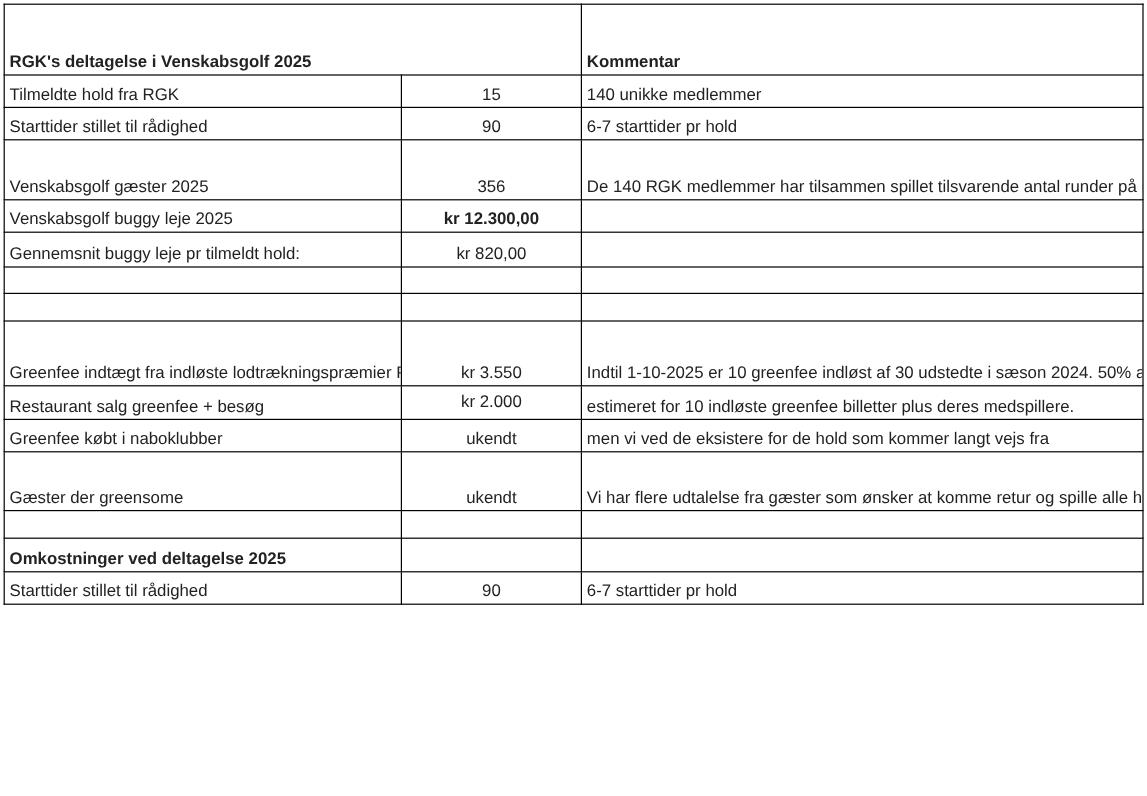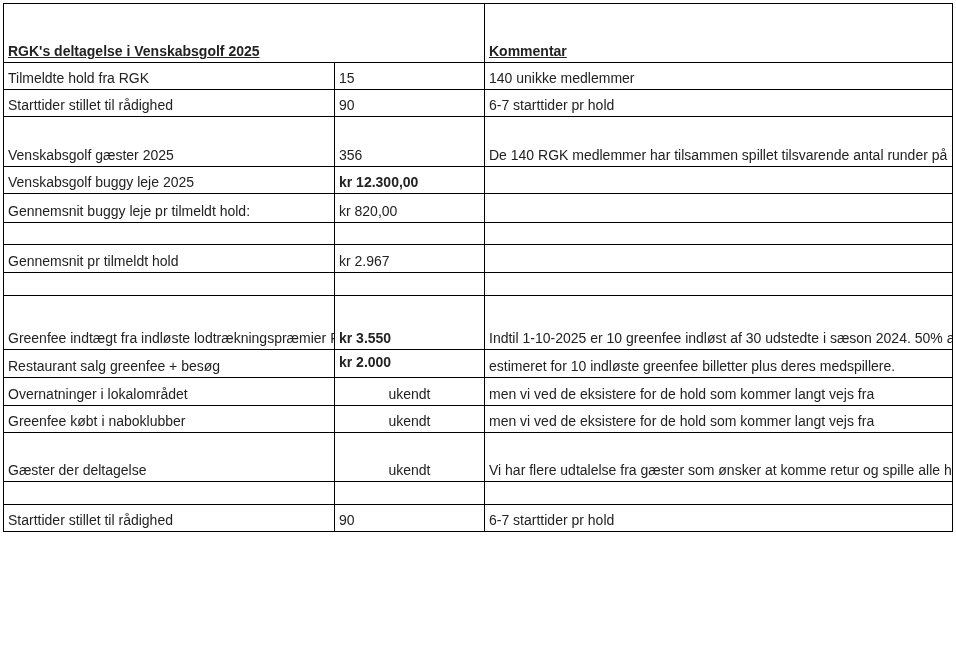--- a/index.html
+++ b/index.html
@@ -15,27 +15,27 @@
     padding: 0 4px 0 4px;
     font-size: 14px;
     line-height: 21px;
     vertical-align: bottom;
     white-space: nowrap;
     overflow: hidden;
   }
   col.c1 { width: 331px; }
   col.c2 { width: 150px; }
   col.c3 { width: 468px; }
-  td.num { text-align: left; padding-right: 3px; }
+  td.num { text-align: center; padding-right: 3px; }
   td.center { text-align: center; }
   td.wrap { white-space: normal; }
-  .title { font-size: 18px; font-weight: bold; line-height: 22px; padding-bottom: 6px; text-decoration: underline; }
+  .title { font-size: 18px; font-weight: bold; line-height: 22px; padding-bottom: 6px; }
   .big { font-size: 20px; line-height: 24px; padding-bottom: 5px; }
   .bigbold { font-size: 18px; font-weight: bold; line-height: 24px; padding-bottom: 6px; }
-  .midbold { font-size: 18px; font-weight: bold; }
+  .midbold { font-size: 18px; font-weight: normal; }
   .bold { font-weight: bold; }
   .neg { color: #ff0000; font-weight: bold; }
 </style>
 </head>
 <body>
 
 <table class="sheet">
   <colgroup>
       <col class="c1">
       <col class="c2">
@@ -69,57 +69,52 @@
     <tr style="height:29px">
       <td>Gennemsnit buggy leje pr tilmeldt hold:</td>
       <td class="num">kr 820,00</td>
       <td></td>
     </tr>
     <tr style="height:22px">
       <td></td>
       <td class="num"></td>
       <td></td>
     </tr>
-    <tr style="height:28px">
-      <td>Gennemsnit pr tilmeldt hold</td>
-      <td class="num">kr 2.967</td>
-      <td></td>
-    </tr>
     <tr style="height:23px">
       <td></td>
       <td class="num"></td>
       <td></td>
     </tr>
     <tr style="height:54px">
       <td class="wrap">Greenfee indtægt fra indløste lodtrækningspræmier PLUS deres medspillere.</td>
       <td class="num midbold">kr 3.550</td>
       <td class="wrap">Indtil 1-10-2025 er 10 greenfee indløst af 30 udstedte i sæson 2024. 50% af de indløste greenfee har resulteret i salg af greenfee.</td>
     </tr>
     <tr style="height:28px">
       <td>Restaurant salg greenfee + besøg</td>
       <td class="num midbold" style="vertical-align:top;line-height:24px;">kr 2.000</td>
       <td>estimeret for 10 indløste greenfee billetter plus deres medspillere.</td>
     </tr>
-    <tr style="height:28px">
-      <td>Overnatninger i lokalområdet</td>
-      <td class="center">ukendt</td>
-      <td>men vi ved de eksistere for de hold som kommer langt vejs fra</td>
-    </tr>
     <tr style="height:27px">
       <td>Greenfee købt i naboklubber</td>
       <td class="center">ukendt</td>
       <td>men vi ved de eksistere for de hold som kommer langt vejs fra</td>
     </tr>
     <tr style="height:49px">
-      <td>Gæster der deltagelse</td>
+      <td>Gæster der greensome</td>
       <td class="center">ukendt</td>
       <td class="wrap">Vi har flere udtalelse fra gæster som ønsker at komme retur og spille alle huller selv (dvs. ikke som greensome)</td>
     </tr>
     <tr style="height:23px">
       <td></td>
+      <td class="num"></td>
+      <td></td>
+    </tr>
+    <tr style="height:28px">
+      <td class="bold">Omkostninger ved deltagelse 2025</td>
       <td class="num"></td>
       <td></td>
     </tr>
     <tr style="height:27px">
       <td>Starttider stillet til rådighed</td>
       <td class="num">90</td>
       <td>6-7 starttider pr hold</td>
     </tr>
   </tbody>
 </table>

